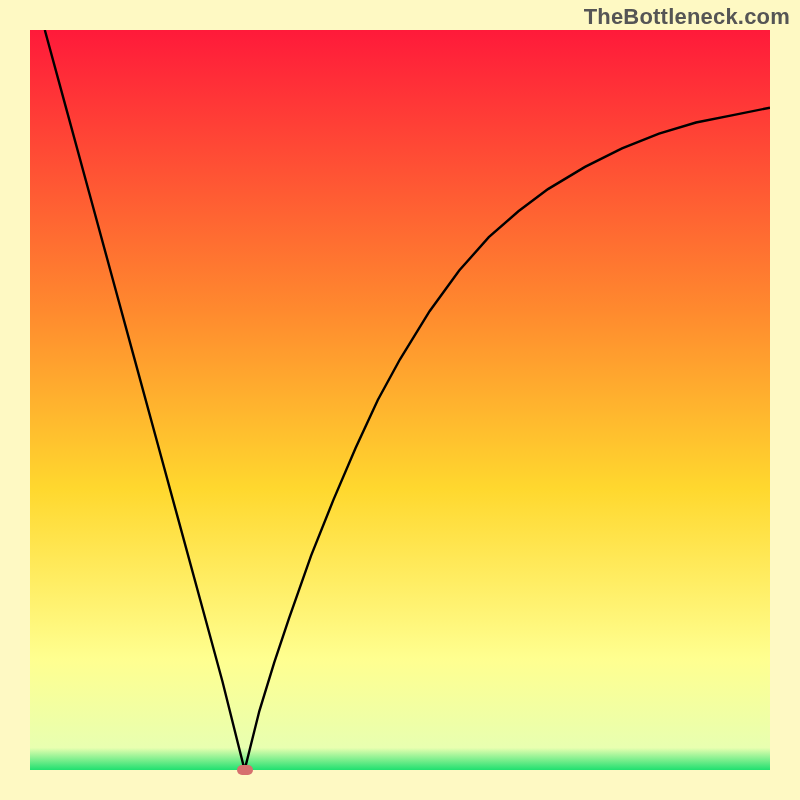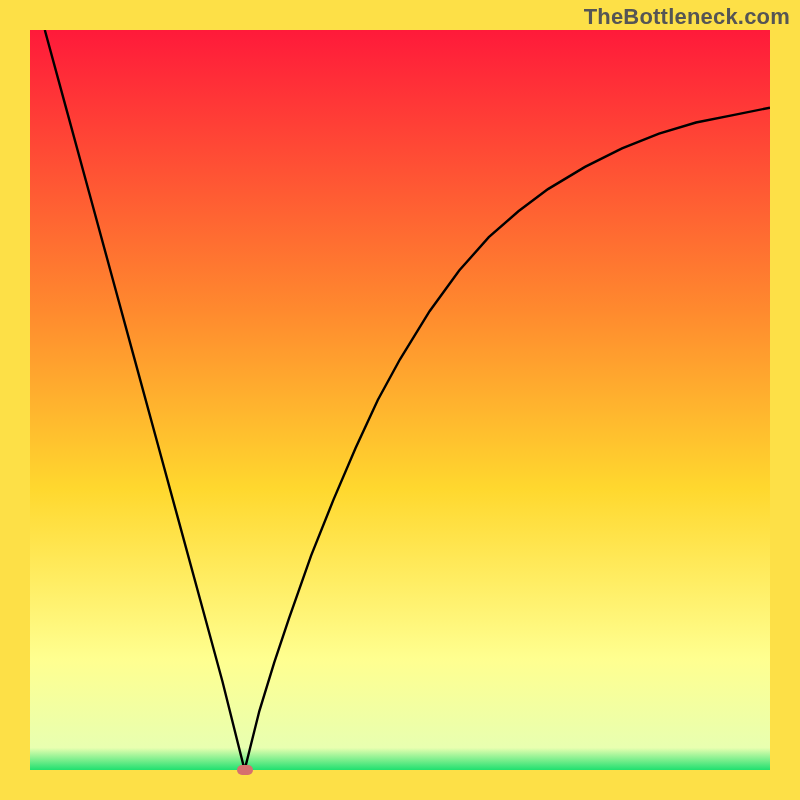--- a/index.html
+++ b/index.html
@@ -8,21 +8,21 @@
     width: 800px;
     height: 800px;
     background: #000;
     font-family: Arial, Helvetica, sans-serif;
     overflow: hidden;
   }
   .frame {
     position: relative;
     width: 800px;
     height: 800px;
-    background: #fde047;
+    background: #fef9c3;
   }
   .watermark {
     position: absolute;
     top: 4px;
     right: 10px;
     color: #555;
     font-size: 22px;
     font-weight: 600;
     letter-spacing: 0.2px;
     user-select: none;

